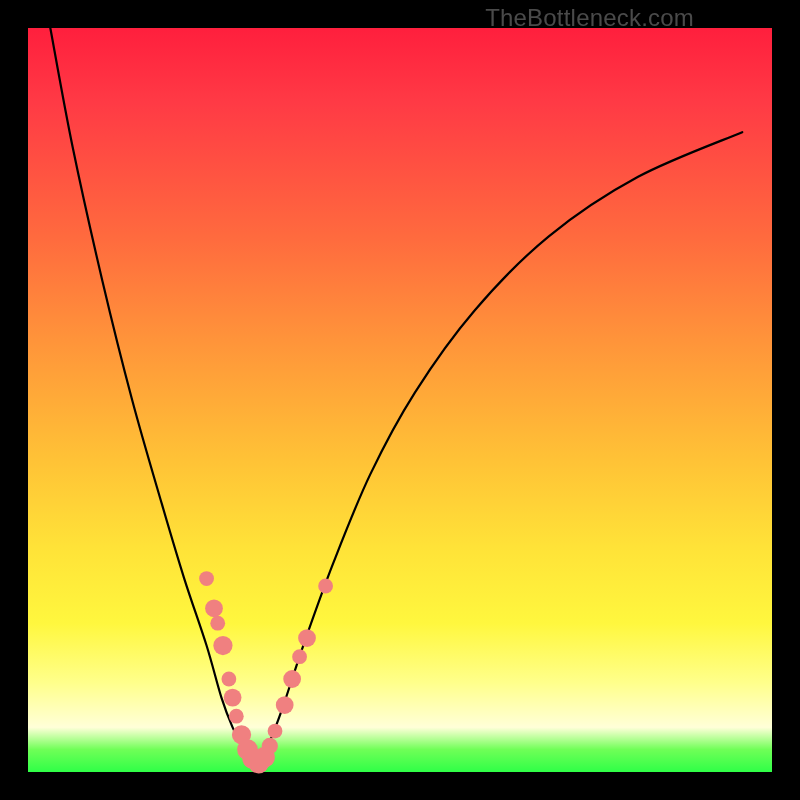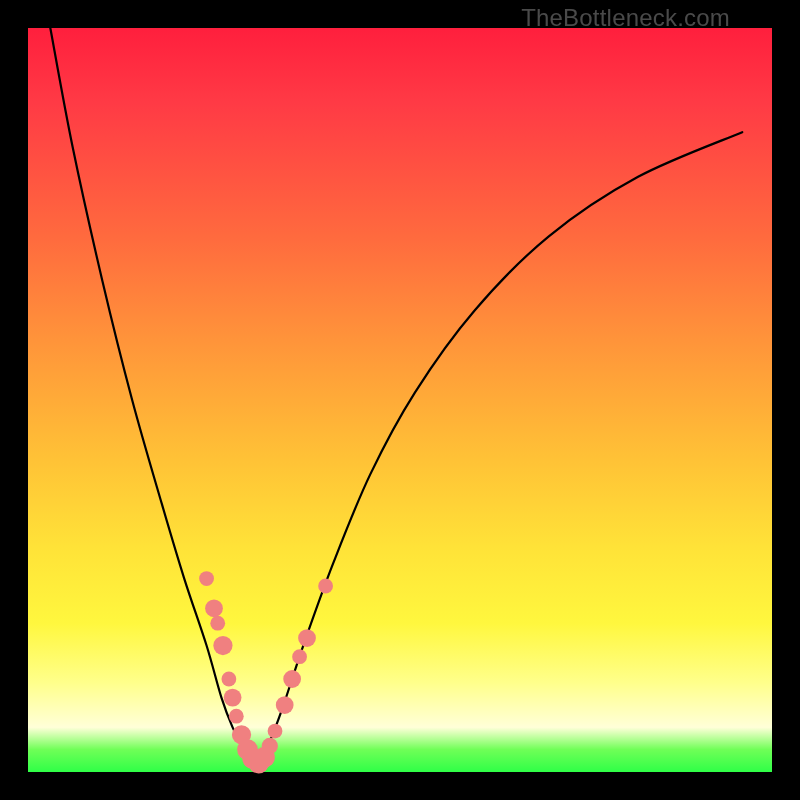--- a/index.html
+++ b/index.html
@@ -9,21 +9,20 @@
     height: 800px;
     overflow: hidden;
     background: #000;
     font-family: Arial, Helvetica, sans-serif;
   }
   .frame {
     position: relative;
     width: 704px;
     height: 800px;
     background: #000;
-    padding-left: 36px;
   }
   .plot-area {
     position: absolute;
     left: 28px;
     top: 28px;
     width: 744px;
     height: 744px;
     
     background: linear-gradient(
       to bottom,

